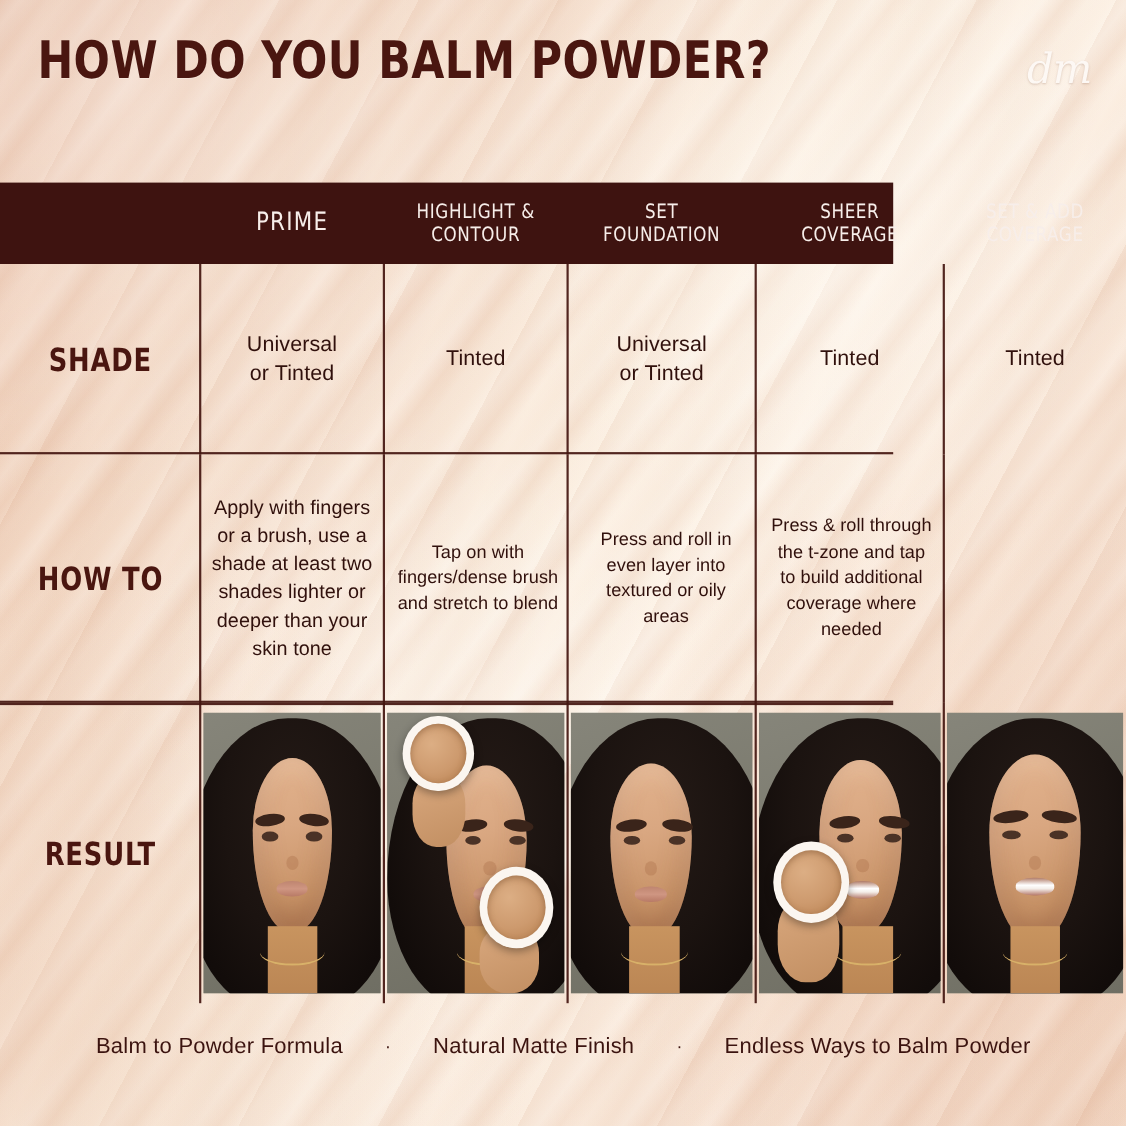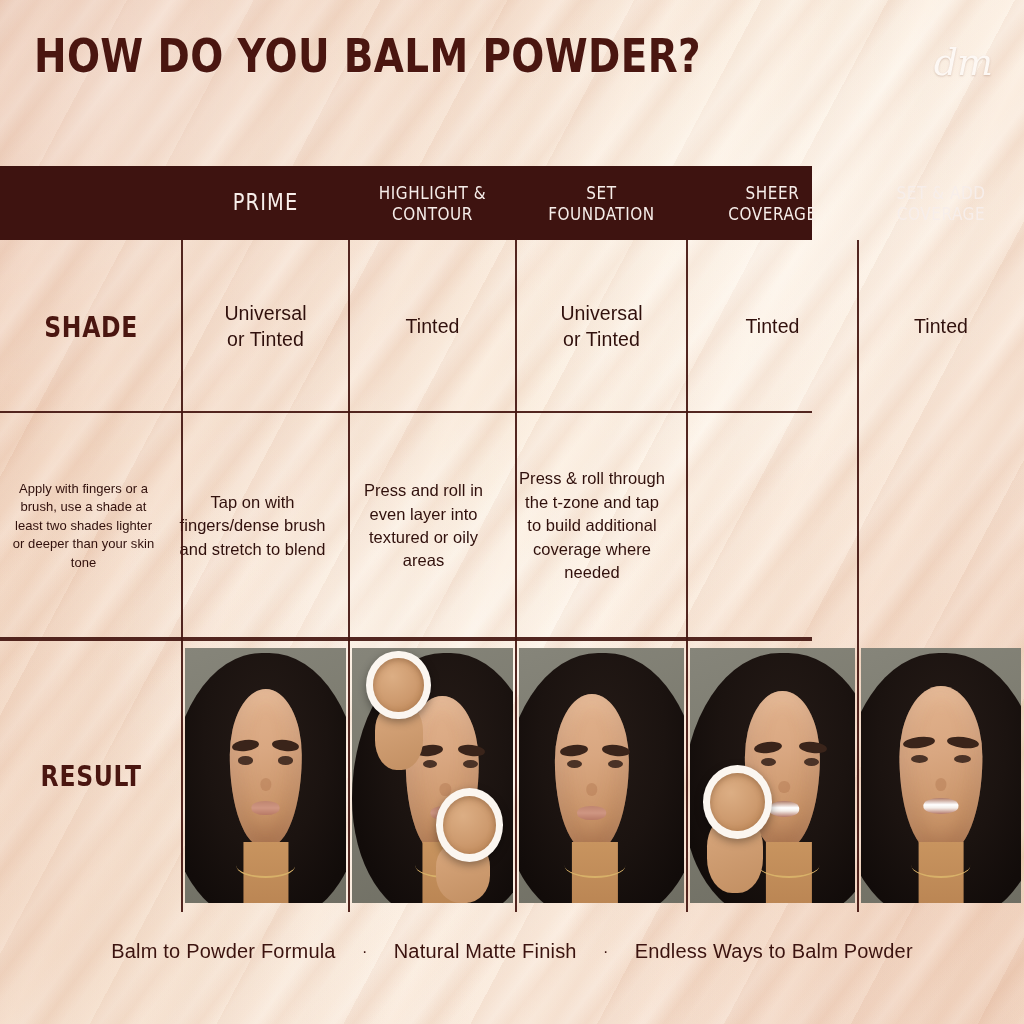--- a/index.html
+++ b/index.html
@@ -134,21 +134,21 @@
     letter-spacing:0.1px;
   }
   .howto-text{
     font-family:"Liberation Sans",sans-serif;
     font-size:16.5px;
     line-height:1.42;
     color:#30100c;
     padding:0 9px;
     letter-spacing:0.05px;
   }
-  .howto-text.wide{font-size:13px;}
+  .howto-text.wide{font-size:18px;}
 
   
   .photo-cell{padding:0;position:relative;overflow:hidden;}
   .photo{
     position:absolute;left:3px;right:3px;top:9px;bottom:9px;
     overflow:hidden;
     background:#7e7d70;
   }
   .ph-bg{position:absolute;inset:0;
     background:linear-gradient(160deg,#86857a 0%,#7c7b6f 45%,#6f6e63 100%);}
@@ -216,21 +216,21 @@
   }
   .ph-hand{
     position:absolute;border-radius:40% 40% 45% 45%;
     background:linear-gradient(160deg,#d9a87e,#c28f62);
   }
 
   
   #footer{
     position:absolute;left:0;right:0;top:940px;
     display:flex;align-items:center;justify-content:center;
-    gap:0;
+    gap:12px;
     color:#3b130f;
     font-family:"Liberation Sans",sans-serif;
     font-size:20px;
     letter-spacing:0.2px;
   }
   #footer .ft{padding:0 0;}
   #footer .dot{
     display:inline-block;width:58px;text-align:center;font-size:16px;
     color:#3b130f;
   }
@@ -296,20 +296,23 @@
       </div>
       <div class="vline" style="left:181px"></div>
       <div class="vline" style="left:348px"></div>
       <div class="vline" style="left:515px"></div>
       <div class="vline" style="left:686px"></div>
       <div class="vline" style="left:857px"></div>
       <div class="hline" style="bottom:0"></div>
     </div>
 
     <div class="body-row row-howto">
+      <div class="cell c0">
+        <span class="rowlabel">HOW TO</span>
+      </div>
       <div class="cell c2">
         <span class="howto-text wide">Apply with fingers or a brush, use a shade at least two shades lighter or deeper than your skin tone</span>
       </div>
       <div class="cell c3">
         <span class="howto-text">Tap on with fingers/dense brush and stretch to blend</span>
       </div>
       <div class="cell c4">
         <span class="howto-text">Press and roll in even layer into textured or oily areas</span>
       </div>
       <div class="cell c5">

